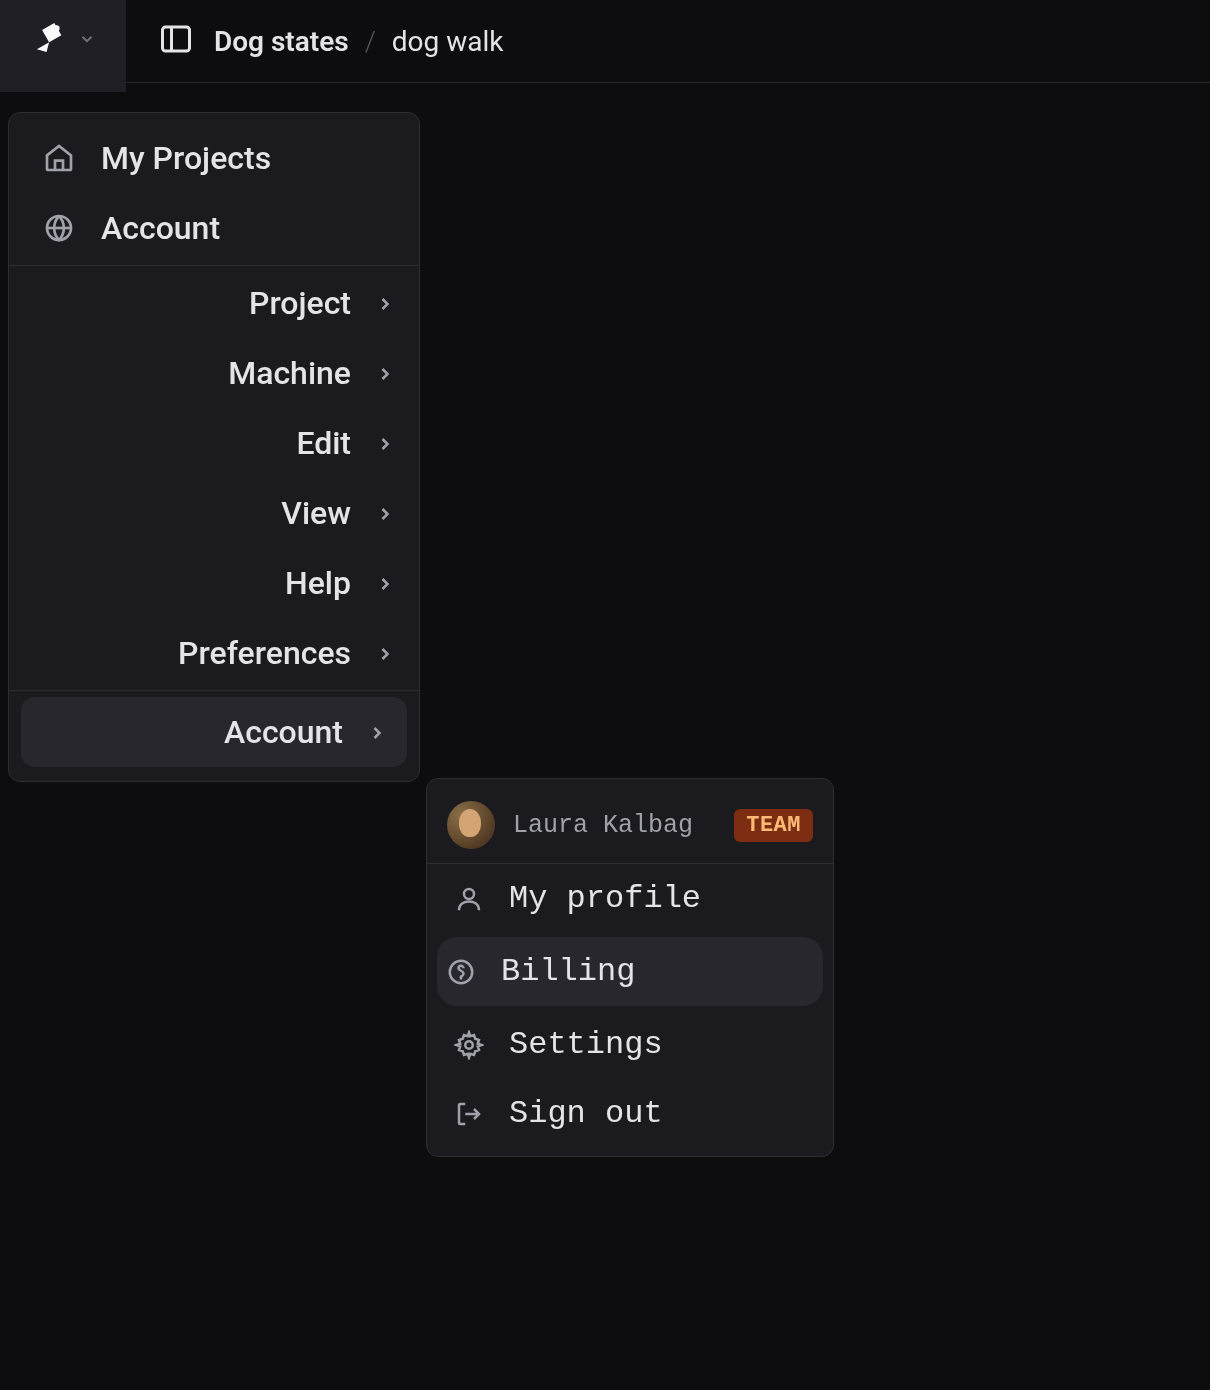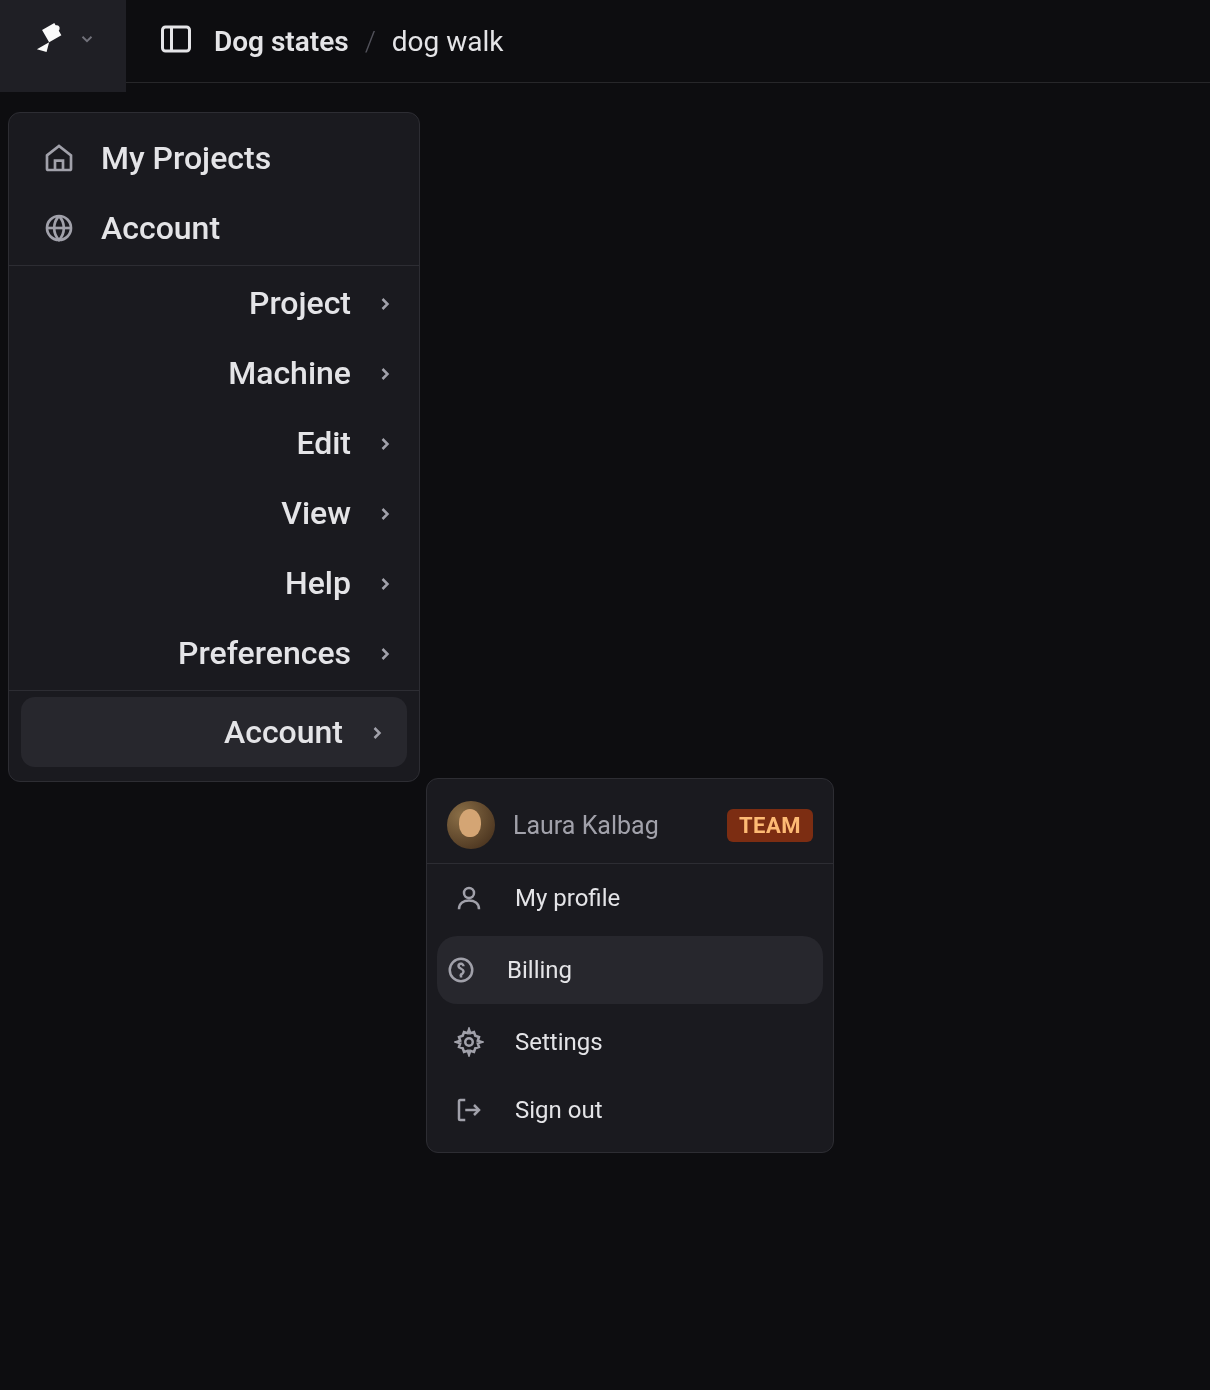--- a/index.html
+++ b/index.html
@@ -112,20 +112,21 @@
     }
     .submenu-panel {
       position: absolute;
       left: 426px;
       top: 778px;
       width: 408px;
       background: #1a1a1f;
       border: 1px solid #2d2d33;
       border-radius: 12px;
       padding: 8px 0;
+      font-family: Liberation Mono, monospace;
     }
     .account-header {
       display: flex;
       align-items: center;
       gap: 18px;
       padding: 14px 20px;
       border-bottom: 1px solid #2d2d33;
     }
     .avatar {
       width: 48px;
@@ -156,23 +157,23 @@
       color: #fdba74;
       font-size: 22px;
       font-weight: 700;
       padding: 4px 12px;
       border-radius: 6px;
       letter-spacing: 0.5px;
     }
     .sub-item {
       display: flex;
       align-items: center;
-      gap: 28px;
+      gap: 22px;
       padding: 16px 24px;
-      font-size: 24px;
+      font-size: 32px;
       color: #e4e4e7;
       cursor: pointer;
     }
     .sub-item .icon-slot {
       width: 36px;
       height: 36px;
       display: flex;
       align-items: center;
       justify-content: center;
       color: #a1a1aa;

